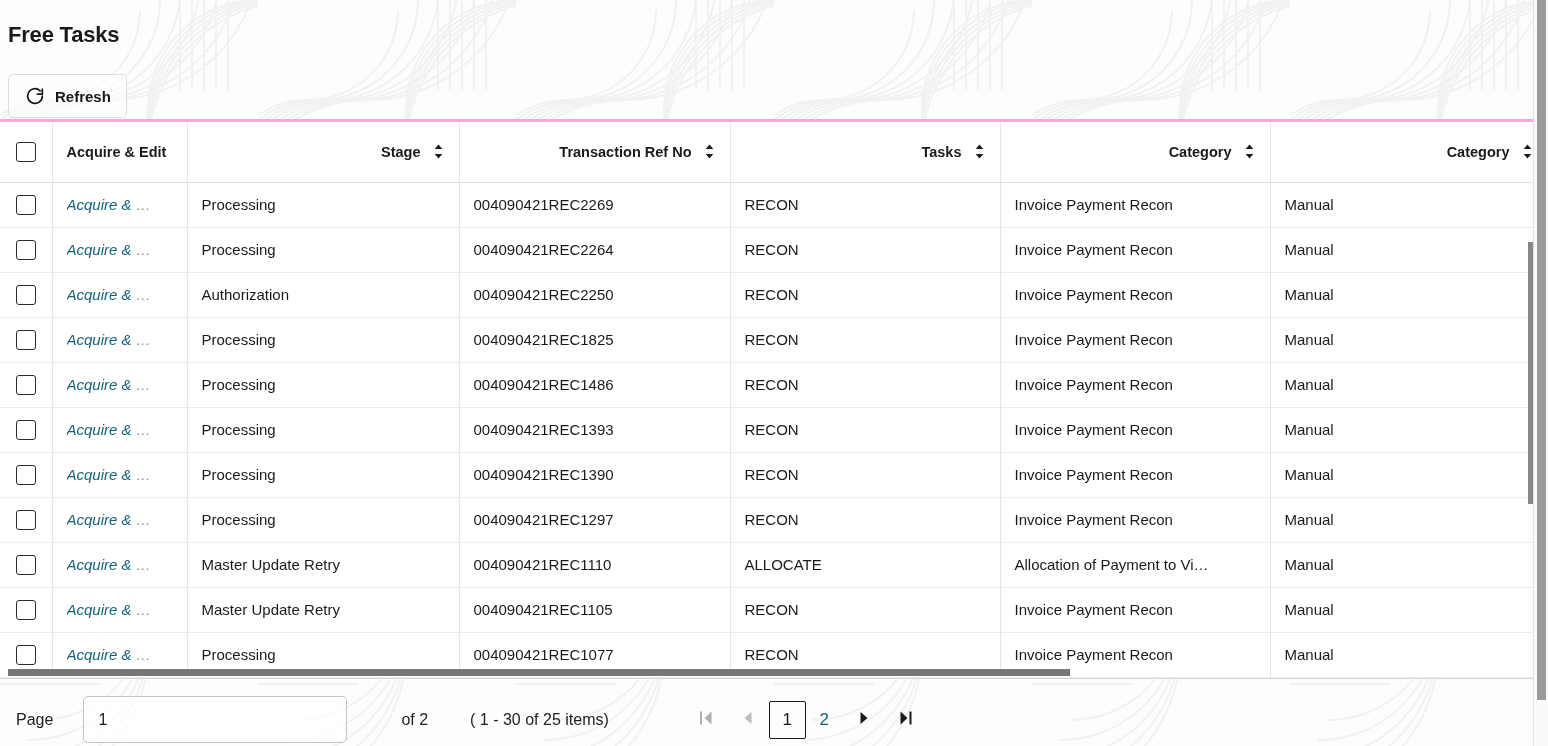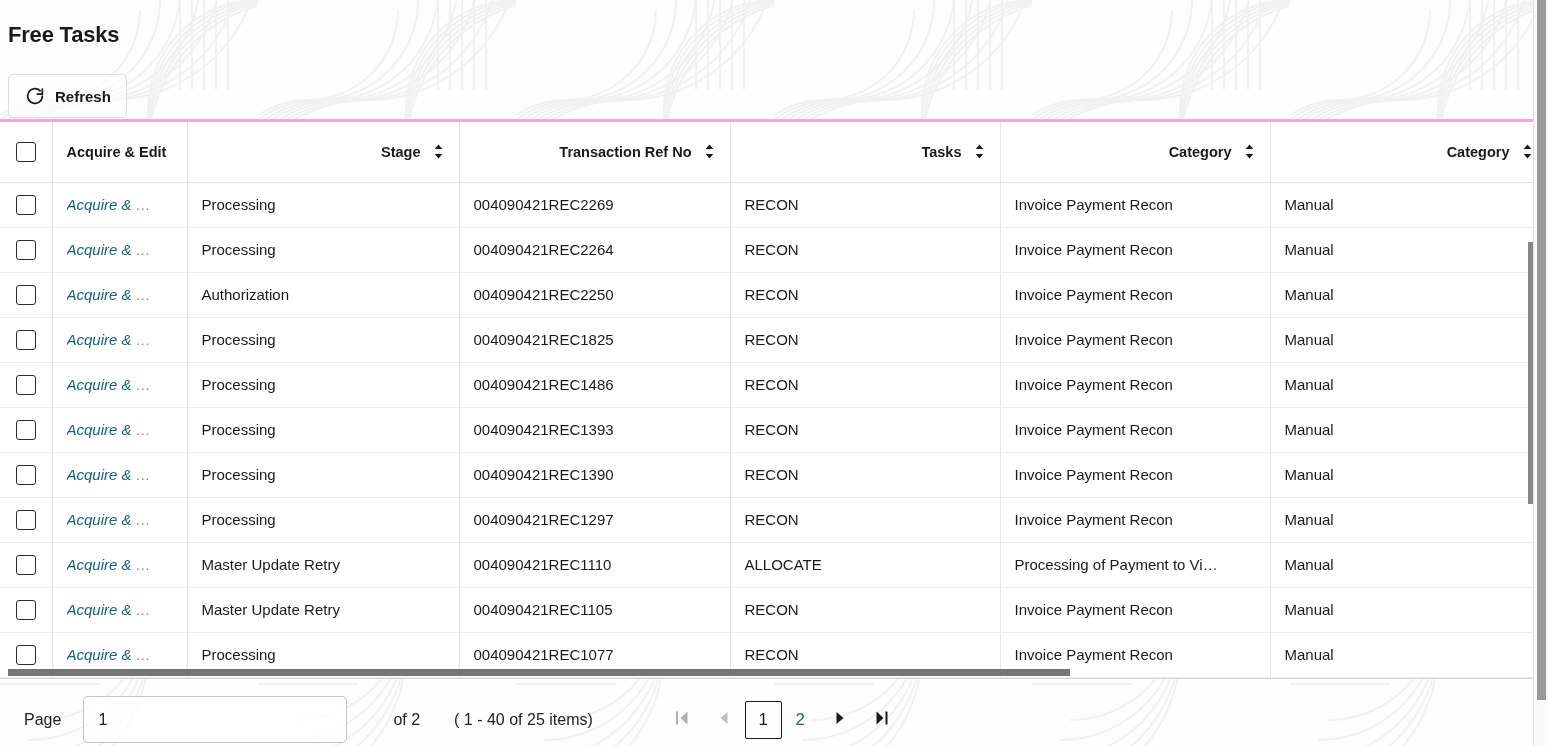--- a/index.html
+++ b/index.html
@@ -181,22 +181,22 @@
   }
 
   
   .pager {
     position: absolute;
     left: 0; top: 693px;
     width: 1548px;
     height: 53px;
     display: flex;
     align-items: center;
-    padding-left: 24px;
-    gap: 8px;
+    padding-left: 16px;
+    gap: 16px;
   }
   .pg-label { font-size: 16px; color: #222; margin-right: 14px; }
   .pg-input {
     width: 264px; height: 47px;
     border: 1px solid #c4c4c4;
     border-radius: 5px;
     background: rgba(255,255,255,0.75);
     font-size: 16px;
     color: #1a1a1a;
     padding: 0 14px;
@@ -476,21 +476,21 @@
           <tr>
             <td class="cell-chk">
               <span class="chk"></span>
             </td>
             <td>
               <span class="acq-link">Acquire &amp;<span class="ell"> …</span></span>
             </td>
             <td>Master Update Retry</td>
             <td>004090421REC1110</td>
             <td>ALLOCATE</td>
-            <td>Processing of Payment to Vi…</td>
+            <td>Allocation of Payment to Vi…</td>
             <td>Manual</td>
           </tr>
           <tr>
             <td class="cell-chk">
               <span class="chk"></span>
             </td>
             <td>
               <span class="acq-link">Acquire &amp;<span class="ell"> …</span></span>
             </td>
             <td>Master Update Retry</td>
@@ -520,21 +520,21 @@
     </div>
     <div class="h-scroll-track">
       <div class="h-scroll-thumb"></div>
     </div>
   </div>
 
   <div class="pager">
     <span class="pg-label">Page</span>
     <input class="pg-input" type="text" value="1" style="">
     <span class="pg-of">of 2</span>
-    <span class="pg-items">( 1 - 40 of 25 items)</span>
+    <span class="pg-items">( 1 - 30 of 25 items)</span>
 
     <div class="pg-nav">
       <div class="pg-arrow dim">
         <span>
           <svg width="20" height="20" viewBox="0 0 20 20" fill="#b0b0b0">
             <rect x="4" y="3.5" width="2" height="13"></rect>
             <path d="M15.5 3.5 8.5 10l7 6.5z"></path>
           </svg>
         </span>
       </div>

